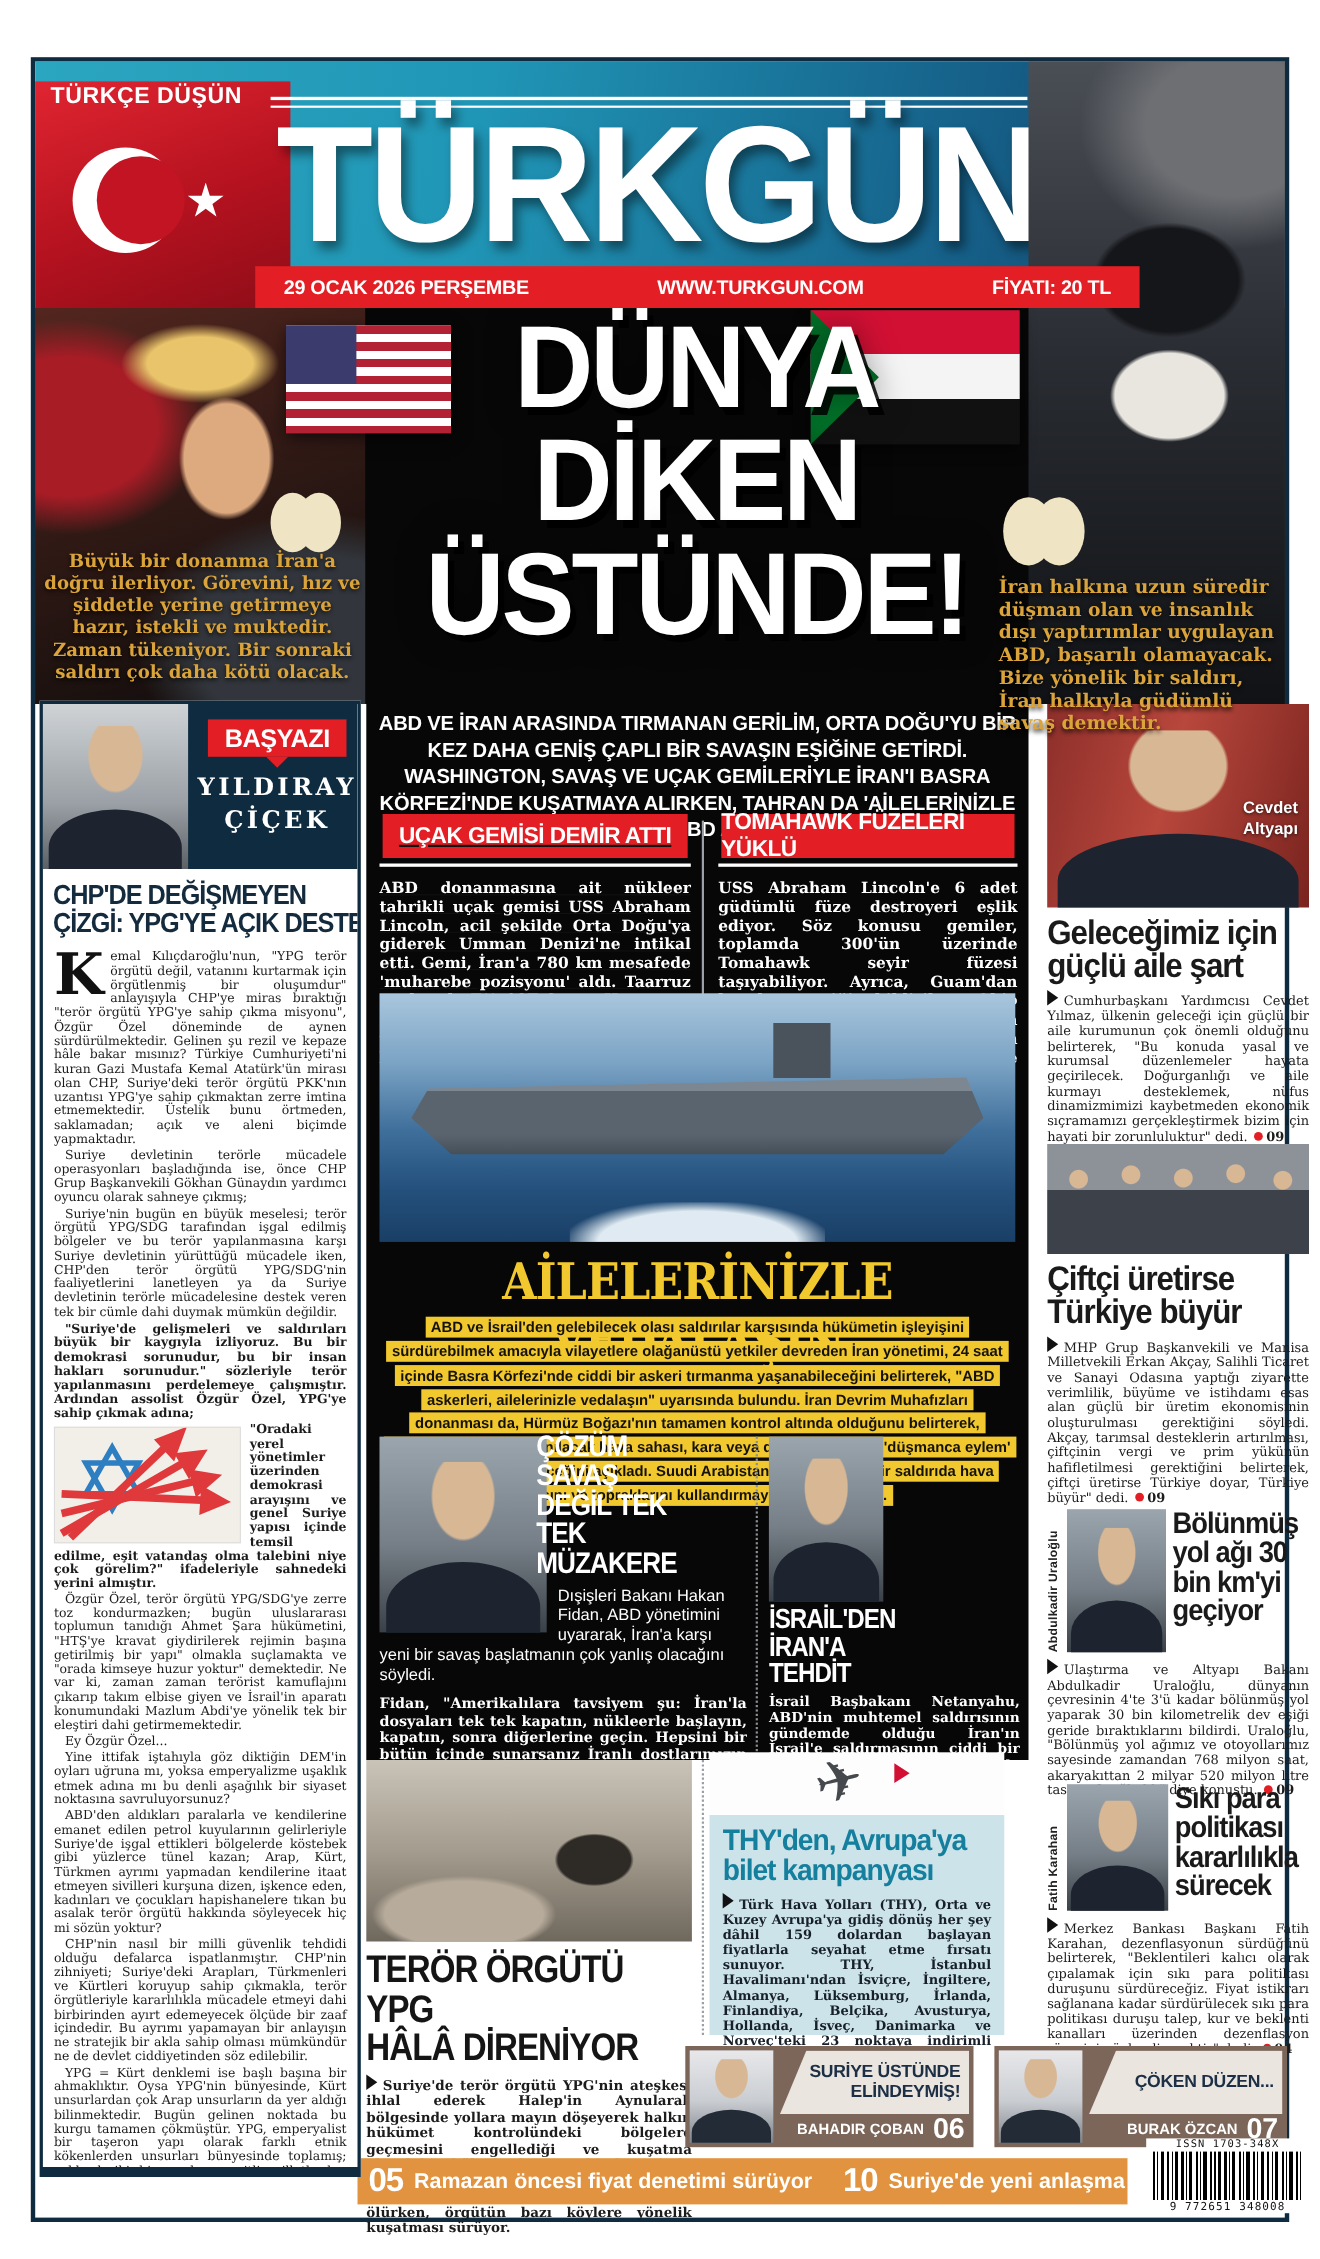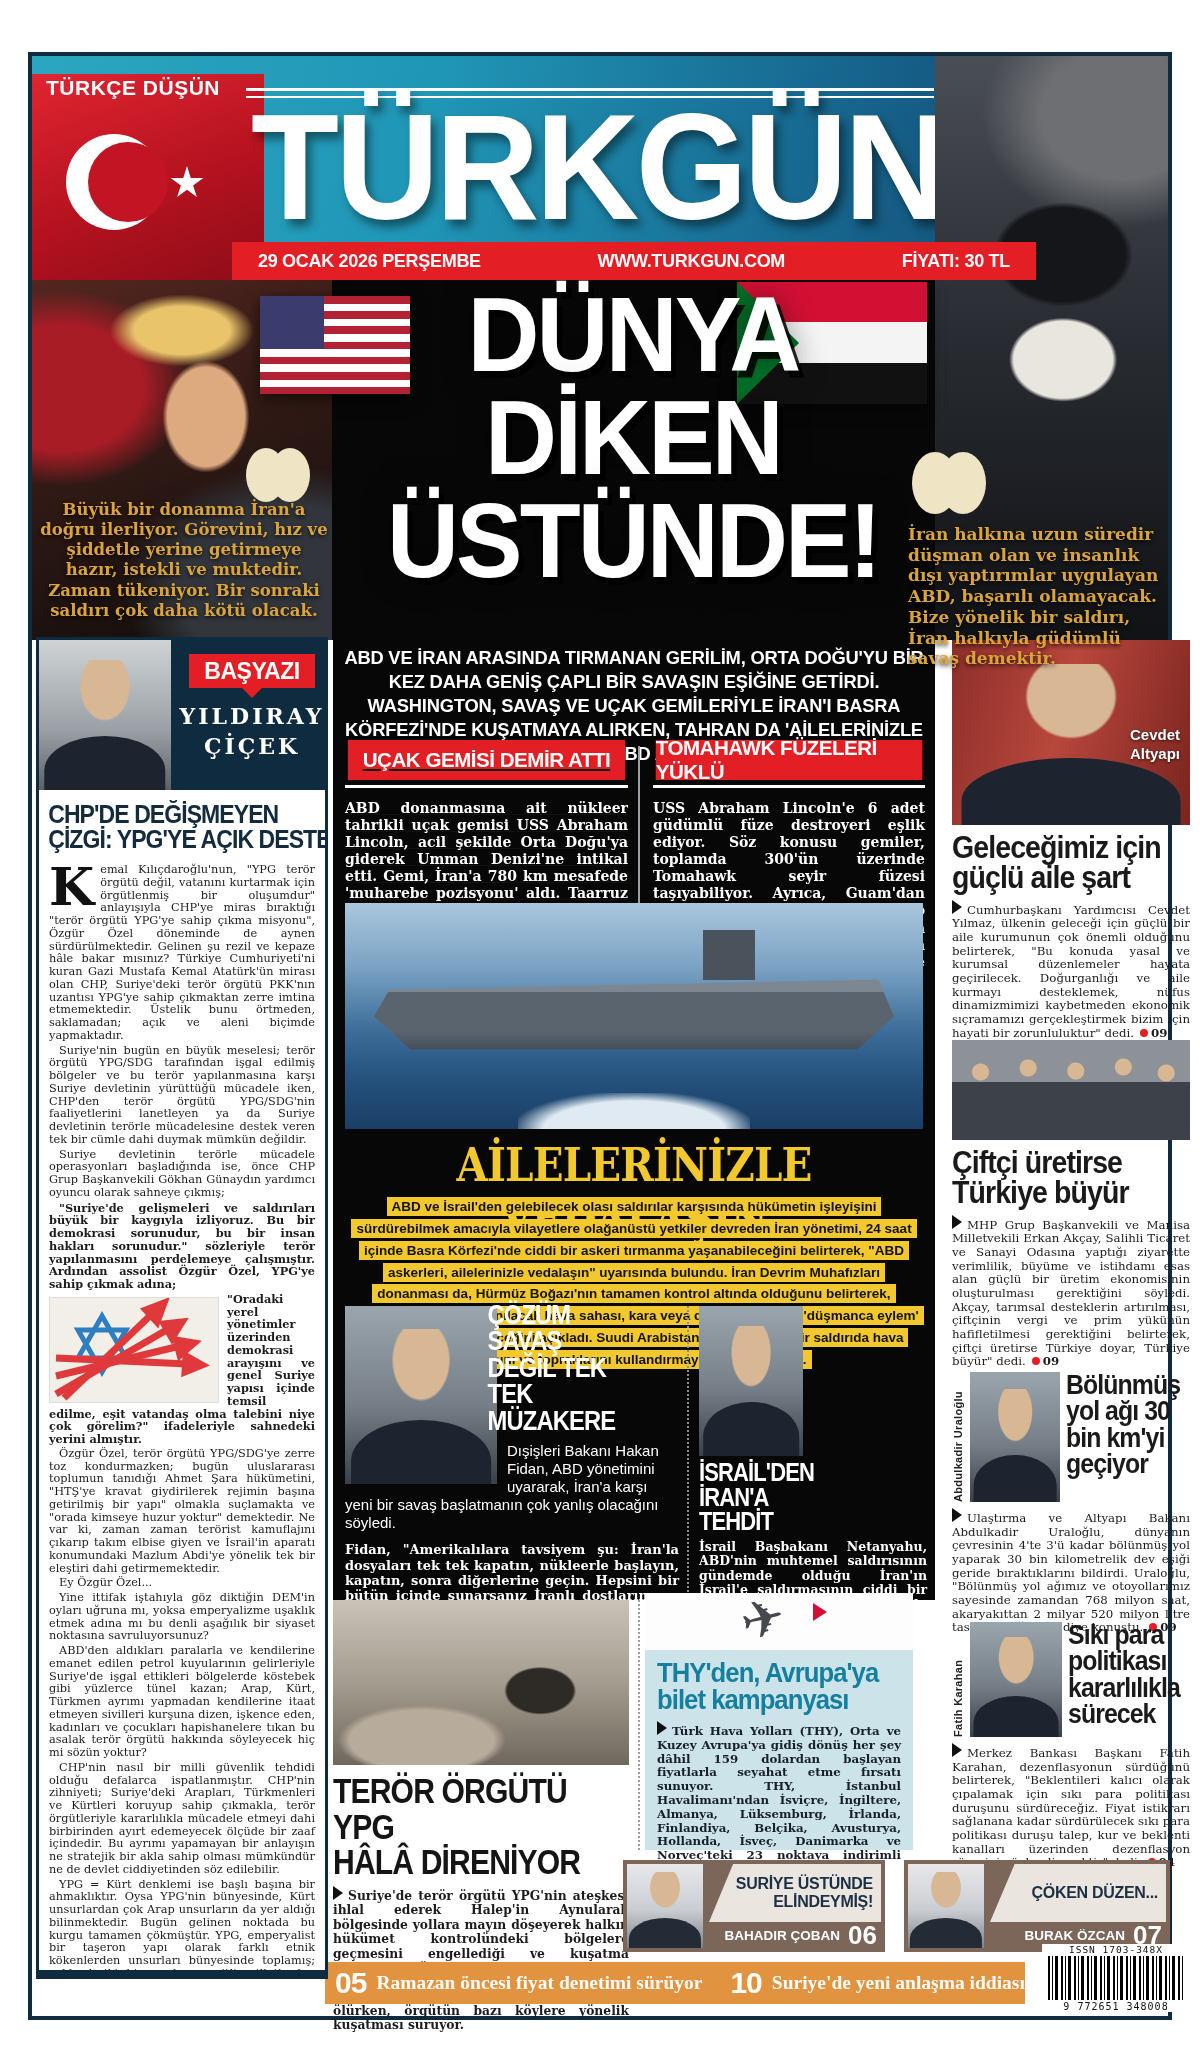--- a/index.html
+++ b/index.html
@@ -200,21 +200,21 @@
         display:flex;flex-direction:column;align-items:flex-end;justify-content:center;
         padding:2px 8px;color:#1c2f45;font-weight:900;font-size:16px;line-height:1.1;letter-spacing:-.3px;text-align:right;}
   .colbox .nameband{height:26px;display:flex;align-items:center;justify-content:flex-end;gap:8px;
         color:#fff;font-weight:900;font-size:13.5px;padding-right:4px;}
   .colbox .bignum{font-size:26px;line-height:1;}
 
   
   #strip{left:325px;top:1962px;width:700px;height:42px;background:#e2933f;display:flex;align-items:center;
          gap:10px;padding:0 10px;box-sizing:border-box;color:#fff;}
   #strip .snum{font-weight:900;font-size:30px;letter-spacing:-1px;}
-  #strip .stext{font-family:Liberation Serif, serif;font-weight:700;font-size:19.5px;flex:0 0 auto;}
+  #strip .stext{font-family:Liberation Sans, sans-serif;font-weight:700;font-size:19.5px;flex:0 0 auto;}
   #strip .stext.first{margin-right:18px;}
   #barcode{left:1042px;top:1944px;width:148px;text-align:center;background:#fff;}
   #barcode .issn{font-size:9.5px;letter-spacing:1px;color:#111;font-family:"DejaVu Sans Mono",monospace;}
   #barcode .bars{height:44px;margin:1px 6px;background:repeating-linear-gradient(90deg,#000 0 2px,#fff 2px 4px,#000 4px 5px,#fff 5px 7px,#000 7px 10px,#fff 10px 13px);}
   #barcode .digits{font-size:10px;letter-spacing:1px;color:#111;font-family:"DejaVu Sans Mono",monospace;}
 </style>
 </head>
 <body>
 
 <div class="page">
@@ -232,21 +232,21 @@
   </div>
 
   <div id="hero" class="abs">
     <div id="trump-photo" class="abs"></div>
   </div>
   <div id="photo-right" class="abs"></div>
 
   <div id="datebar" class="abs">
     <span>29 OCAK 2026 PERŞEMBE</span>
     <span>WWW.TURKGUN.COM</span>
-    <span>FİYATI: 30 TL</span>
+    <span>FİYATI: 20 TL</span>
   </div>
 
   <div class="flag-us abs"></div>
   <div class="flag-sd abs"></div>
 
   <div id="headline" class="abs">
     <div>DÜNYA</div>
     <div>DİKEN</div>
     <div>ÜSTÜNDE!</div>
   </div>
@@ -310,22 +310,22 @@
         <div>YILDIRAY</div>
         <div>ÇİÇEK</div>
       </div>
     </div>
     <div class="by-hl">
       <div>CHP'DE DEĞİŞMEYEN</div>
       <div>ÇİZGİ: YPG'YE AÇIK DESTEK</div>
     </div>
     <div class="by-body">
       <p class="nb"><span class="dcap">K</span><span>emal Kılıçdaroğlu'nun, "YPG terör örgütü değil, vatanını kurtarmak için örgütlenmiş bir oluşumdur" anlayışıyla CHP'ye miras bıraktığı "terör örgütü YPG'ye sahip çıkma misyonu", Özgür Özel döneminde de aynen sürdürülmektedir. Gelinen şu rezil ve kepaze hâle bakar mısınız? Türkiye Cumhuriyeti'ni kuran Gazi Mustafa Kemal Atatürk'ün mirası olan CHP, Suriye'deki terör örgütü PKK'nın uzantısı YPG'ye sahip çıkmaktan zerre imtina etmemektedir. Üstelik bunu örtmeden, saklamadan; açık ve aleni biçimde yapmaktadır.</span></p>
+      <p>Suriye devletinin terörle mücadele operasyonları başladığında ise, önce CHP Grup Başkanvekili Gökhan Günaydın yardımcı oyuncu olarak sahneye çıkmış;</p>
       <p>Suriye'nin bugün en büyük meselesi; terör örgütü YPG/SDG tarafından işgal edilmiş bölgeler ve bu terör yapılanmasına karşı Suriye devletinin yürüttüğü mücadele iken, CHP'den terör örgütü YPG/SDG'nin faaliyetlerini lanetleyen ya da Suriye devletinin terörle mücadelesine destek veren tek bir cümle dahi duymak mümkün değildir.</p>
-      <p>Suriye devletinin terörle mücadele operasyonları başladığında ise, önce CHP Grup Başkanvekili Gökhan Günaydın yardımcı oyuncu olarak sahneye çıkmış;</p>
       <p class="bold">"Suriye'de gelişmeleri ve saldırıları büyük bir kaygıyla izliyoruz. Bu bir demokrasi sorunudur, bu bir insan hakları sorunudur." sözleriyle terör yapılanmasını perdelemeye çalışmıştır. Ardından assolist Özgür Özel, YPG'ye sahip çıkmak adına;</p>
       <div id="chp-graphic">
         <svg width="168" height="104" viewBox="0 0 168 104">
           <g stroke="#2d7fc1" stroke-width="5" fill="none">
             <polygon points="52,18 76,60 28,60"></polygon>
             <polygon points="52,74 76,32 28,32"></polygon>
           </g>
           <g stroke="#e0393b" stroke-width="7" fill="#e0393b">
             <line x1="6" y1="96" x2="120" y2="30"></line>
               <polygon points="132,24 114,26 122,40"></polygon>

